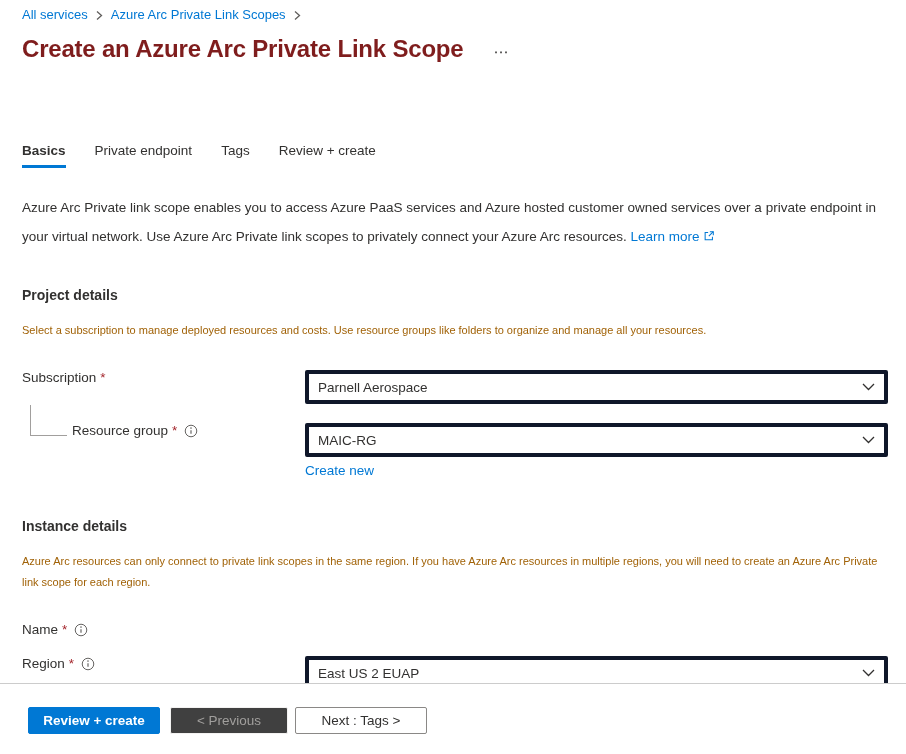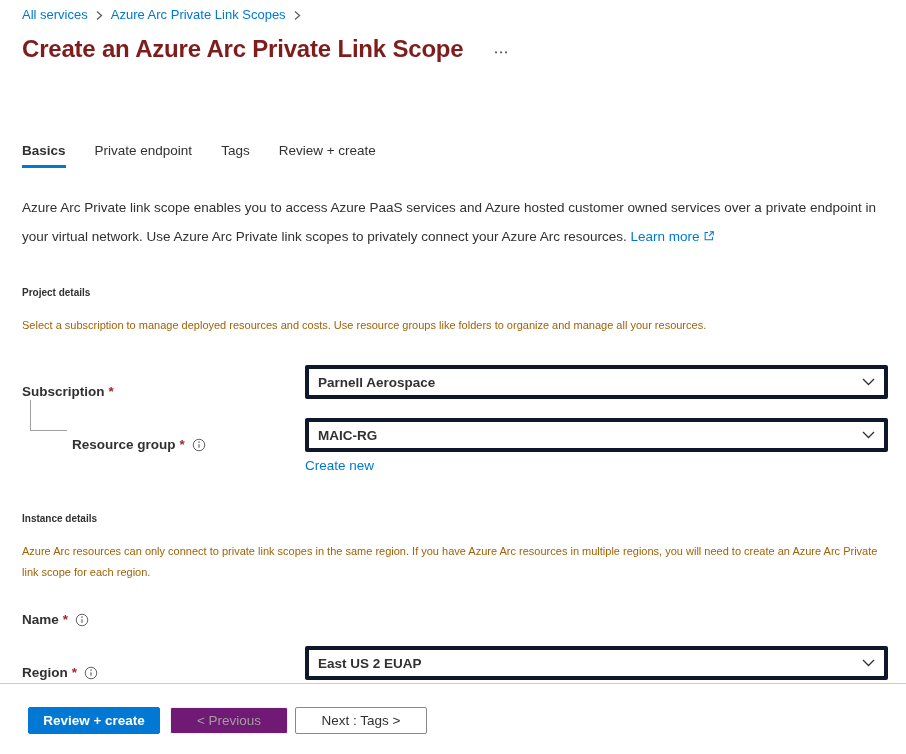--- a/index.html
+++ b/index.html
@@ -25,25 +25,25 @@
   
   .tabs { display: flex; margin-top: 80px; gap: 29px; }
   .tab { font-size: 13.5px; color: #323130; padding-bottom: 7px; border-bottom: 3px solid transparent; cursor: pointer; background: none; border-top: none; border-left: none; border-right: none; font-family: inherit; }
   .tab.active { font-weight: 700; border-bottom-color: #0078d4; }
 
   
   .intro { margin-top: 25px; font-size: 13.5px; line-height: 29px; color: #323130; }
   .link { color: #0078d4; text-decoration: none; cursor: pointer; white-space: nowrap; }
   .ext-icon { display: inline-block; vertical-align: -1px; margin-left: 3px; }
 
-  .section-heading { margin-top: 35px; font-size: 10px; font-weight: 700; color: #323130; }
+  .section-heading { margin-top: 35px; font-size: 14px; font-weight: 700; color: #323130; }
   .section-desc { margin-top: 17px; font-size: 11px; line-height: 21px; color: #a16207; }
 
   
-  .form-row { display: flex; align-items: flex-end; position: relative; margin-top: 19px; font-weight: bold; }
+  .form-row { display: flex; align-items: flex-start; position: relative; margin-top: 19px; }
   .form-row.first { margin-top: 29px; }
   .form-label { width: 283px; flex: 0 0 283px; font-size: 13.5px; color: #323130; display: flex; align-items: center; }
   .req { color: #a4262c; margin-left: 4px; }
   .info-icon { margin-left: 7px; display: inline-flex; }
   .rg-label { padding-left: 50px; }
   .connector { position: absolute; left: 8px; top: -18px; width: 37px; height: 31px;
     border-left: 1px solid #a19f9d; border-bottom: 1px solid #a19f9d; }
 
   .input-box { flex: 1; height: 34px; border: 4px solid #0f172a; border-radius: 2px; background: #fff;
     display: flex; align-items: center; justify-content: space-between; padding: 0 9px; cursor: pointer; }
@@ -51,21 +51,21 @@
   .input-box.valid { border-color: #605e5c; }
   .chevron-down { display: inline-flex; }
 
   .under-input { margin-left: 283px; margin-top: 6px; font-size: 13.5px; }
 
   
   .footer { position: absolute; left: 0; right: 0; top: 683px; border-top: 1px solid #cccccc; background: #fff; }
   .footer-buttons { display: flex; align-items: center; margin: 23px 0 0 28px; gap: 9px; }
   .btn { height: 27px; font-size: 13.5px; border-radius: 2px; cursor: pointer; font-family: inherit; padding: 0 14px; }
   .btn-primary { background: #0078d4; color: #ffffff; border: 1px solid #0078d4; font-weight: 700; min-width: 132px; }
-  .btn-disabled { background: #701a75; color: #a19f9d; border: 1px solid #f3f2f1; min-width: 118px; cursor: default; margin-left: 1px; }
+  .btn-disabled { background: #404040; color: #a19f9d; border: 1px solid #f3f2f1; min-width: 118px; cursor: default; margin-left: 1px; }
   .btn-secondary { background: #ffffff; color: #323130; border: 1px solid #8a8886; min-width: 132px; margin-left: -2px; }
 </style>
 </head>
 <body>
 
 <div class="content">
 
   <nav class="breadcrumb">
     <a>All services</a>
     <span class="crumb-sep">

